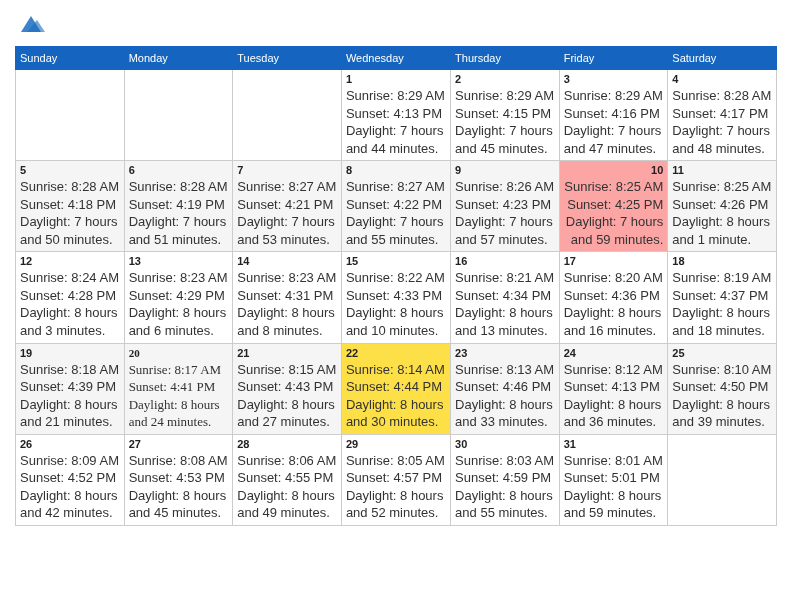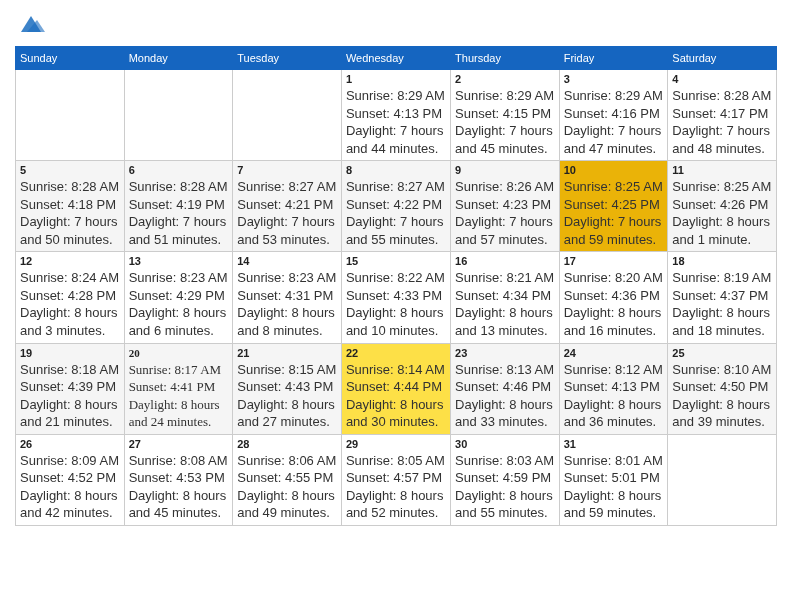--- a/index.html
+++ b/index.html
@@ -195,21 +195,21 @@
 Daylight: 7 hours
 and 55 minutes.</div>
           </td>
           <td style="background: rgb(245, 245, 245);">
             <div class="day-num">9</div>
             <div class="day-info">Sunrise: 8:26 AM
 Sunset: 4:23 PM
 Daylight: 7 hours
 and 57 minutes.</div>
           </td>
-          <td style="background: #eab308;">
+          <td style="background: #fca5a5; text-align: right;">
             <div class="day-num">10</div>
             <div class="day-info">Sunrise: 8:25 AM
 Sunset: 4:25 PM
 Daylight: 7 hours
 and 59 minutes.</div>
           </td>
           <td style="background: rgb(245, 245, 245); margin-left: 40px;">
             <div class="day-num">11</div>
             <div class="day-info">Sunrise: 8:25 AM
 Sunset: 4:26 PM

